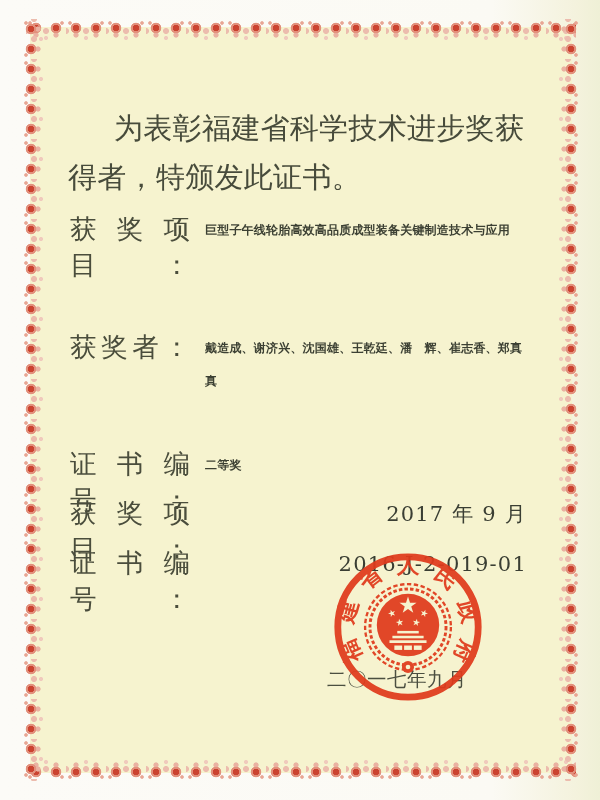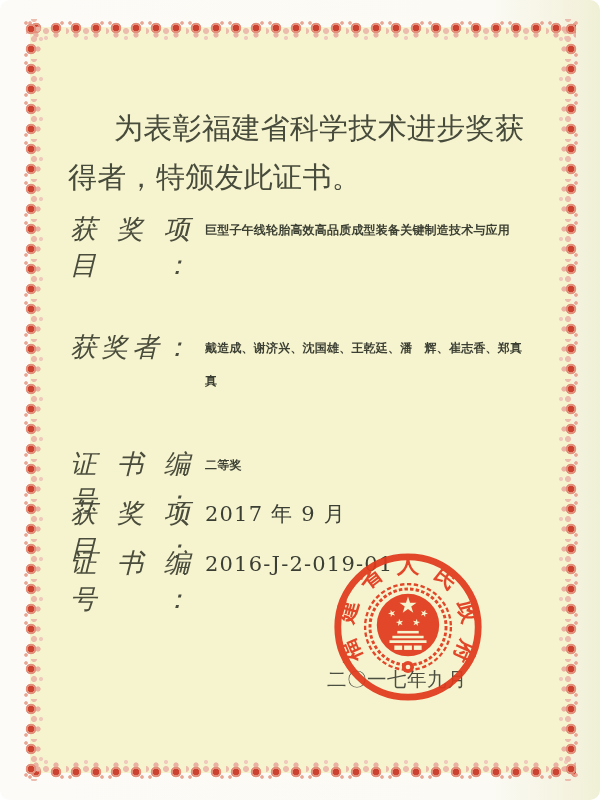--- a/index.html
+++ b/index.html
@@ -4,21 +4,20 @@
 <style>
   html,body{margin:0;padding:0;}
   body{
     width:600px;height:800px;overflow:hidden;
     font-family:"Liberation Serif","DejaVu Serif",serif;
     background:#fff;
   }
   .page{
     position:relative;width:600px;height:800px;
     background:linear-gradient(90deg,#fcfbf7 0%,#fbfaf4 82%,#f4f2dd 96%,#eff0d6 100%);
-    border-radius:10px;
   }
   
   .paper{
     position:absolute;left:30px;top:27px;width:542px;height:746px;
     background:#f6f3cf;
   }
   
   .lace{position:absolute;}
   .lace-h{
     height:24px;
@@ -56,28 +55,28 @@
   .content{position:absolute;inset:0;color:#42463a;}
   .intro{
     position:absolute;left:68px;top:104px;width:464px;
     font-size:29px;line-height:49px;letter-spacing:0.3px;
     text-indent:46px;color:#474b3b;
   }
   .row{position:absolute;}
   .field-label{
     position:absolute;display:inline-block;width:120px;
     font-size:26.5px;color:#4a4d3c;
-    text-align:justify;text-align-last:justify;font-style:italic;
+    text-align:justify;text-align-last:justify;
   }
   .field-value{
     position:absolute;left:135px;top:3px;width:322px;
     font-size:12px;line-height:33px;color:#3c4033;
     font-weight:600;letter-spacing:0.2px;
   }
-  .num{font-family:"DejaVu Serif","Liberation Serif",serif;font-size:21px;font-weight:400;letter-spacing:1.2px;color:#3a3e33;}
+  .num{font-family:"DejaVu Serif","Liberation Serif",serif;font-size:21px;font-weight:400;letter-spacing:1.2px;color:#3a3e33;text-align:right;}
   .row-project{left:70px;top:211px;}
   .row-winners{left:70px;top:329px;}
   .row-grade{left:70px;top:446px;}
   .row-adate{left:70px;top:495px;}
   .row-number{left:70px;top:545px;}
 
   .seal{position:absolute;left:330px;top:549px;width:156px;height:156px;opacity:0.93;z-index:3;}
   .issue-date{
     position:absolute;left:327px;top:666px;z-index:2;
     font-size:19.5px;letter-spacing:0.5px;color:#4b4f40;white-space:nowrap;

